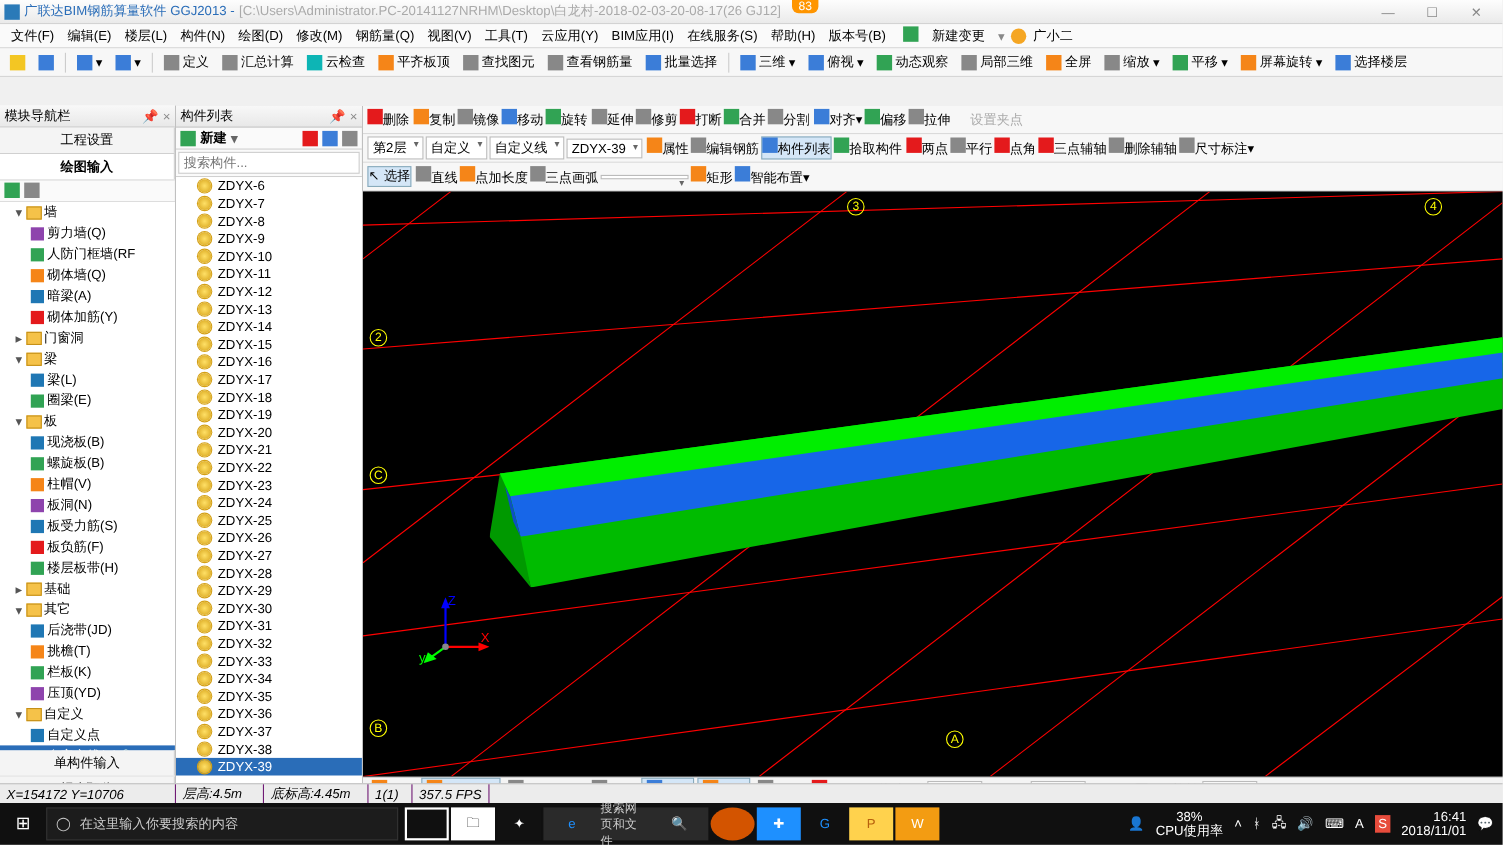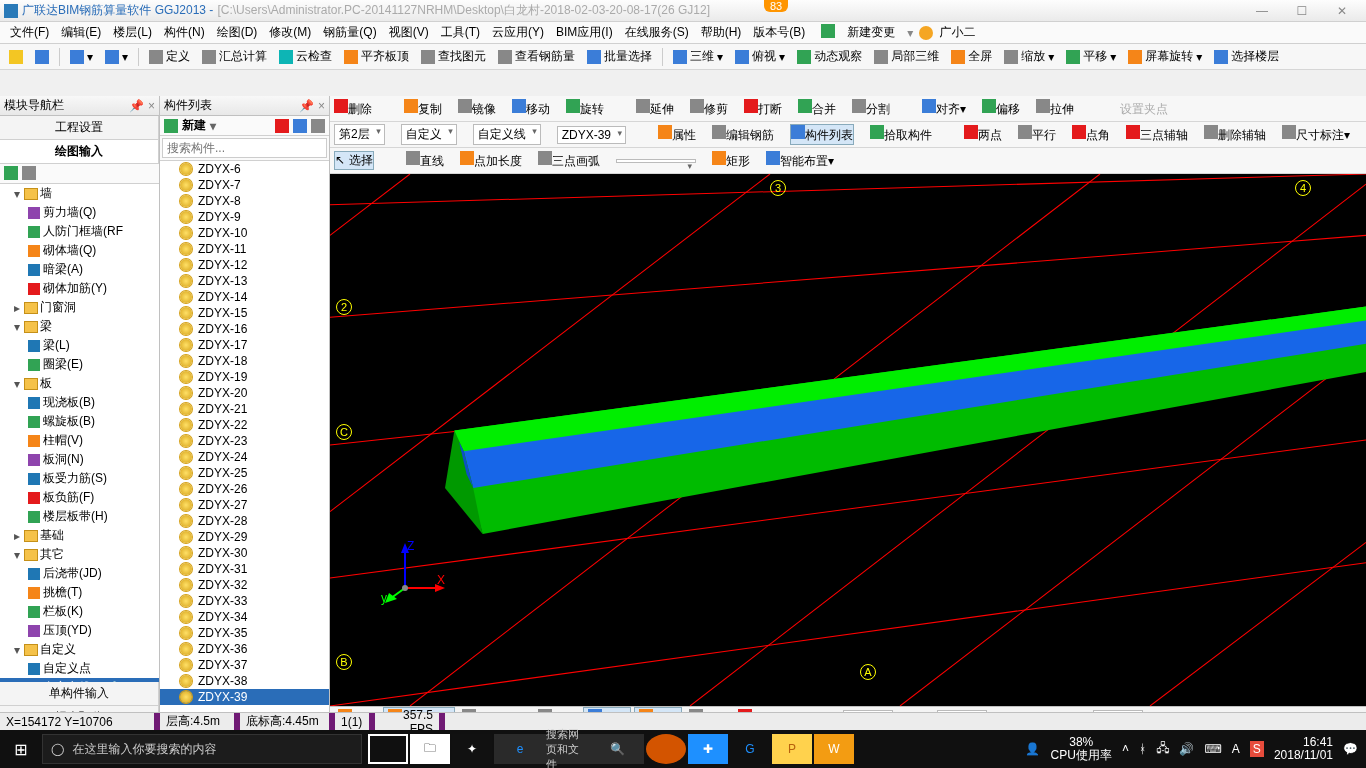--- a/index.html
+++ b/index.html
@@ -3,21 +3,21 @@
 <meta charset="utf-8">
 <style>
 * { margin: 0; padding: 0; box-sizing: border-box; font-family: "Microsoft YaHei", SimSun, Arial, sans-serif; font-size: 12px; }
 body { width: 1366px; height: 768px; background: #f0f0f0; overflow: hidden; position: relative; }
 
 
 .titlebar { height: 22px; background: linear-gradient(#fdfdfd,#eaeaea); display: flex; align-items: center; padding: 0 4px; border-bottom: 1px solid #d0d0d0; color: #888; }
 .titlebar .icon { width: 14px; height: 14px; background: #2a7ab8; margin-right: 4px; }
 .titlebar .title { flex: 0 0 auto; color: #2a6db8; font-size: 12px; }
 .titlebar .path { color: #aaa; margin-left: 4px; }
-.titlebar .badge { position: absolute; left: 720px; top: 0; background: #ff9500; color: #fff; padding: 0 6px; border-radius: 0 0 6px 6px; font-size: 11px; margin-left: 44px; }
+.titlebar .badge { position: absolute; left: 720px; top: 0; background: #ff9500; color: #fff; padding: 0 6px; border-radius: 0 0 6px 6px; font-size: 11px; }
 .titlebar .winbtns { margin-left: auto; display: flex; }
 .titlebar .winbtns span { width: 40px; text-align: center; color: #888; cursor: pointer; }
 
 
 .menubar { height: 22px; background: #fafafa; display: flex; align-items: center; padding: 0 4px; border-bottom: 1px solid #d0d0d0; }
 .menubar span { padding: 0 6px; cursor: pointer; white-space: nowrap; }
 .menubar .right { margin-left: auto; display: flex; align-items: center; gap: 6px; }
 .menubar .pill { border: 1px solid #c0c0c0; border-radius: 3px; padding: 0 6px; background: #fff; color: #2a6db8; }
 
 
@@ -54,38 +54,38 @@
 .midcol { width: 170px; display: flex; flex-direction: column; border-right: 1px solid #c0c0c0; background: #fafafa; }
 .search { border-bottom: 1px solid #d0d0d0; padding: 2px; display: flex; }
 .search input { flex: 1; border: 1px solid #ccc; padding: 2px 4px; font-size: 12px; }
 .list { flex: 1; overflow: auto; background: #fff; }
 .list-item { display: flex; align-items: center; padding: 1px 6px 1px 20px; cursor: pointer; }
 .list-item .gear { width: 12px; height: 12px; border-radius: 50%; background: radial-gradient(#ffe066,#d4a017); margin-right: 6px; box-shadow: 0 0 0 1px #d4a017; }
 .list-item.sel { background: #2a6db8; color: #fff; }
 
 
 .viewarea { flex: 1; display: flex; flex-direction: column; background: #eee; }
-.vtoolbar { height: 26px; background: #f7f7f7; border-bottom: 1px solid #d6d6d6; display: flex; align-items: center; padding: 0 4px; gap: 16px; flex-wrap: nowrap; overflow: hidden; }
+.vtoolbar { height: 26px; background: #f7f7f7; border-bottom: 1px solid #d6d6d6; display: flex; align-items: center; padding: 0 4px; gap: 2px; flex-wrap: nowrap; overflow: hidden; }
 .vtoolbar .combo { border: 1px solid #bbb; background: #fff; padding: 1px 14px 1px 4px; position: relative; white-space: nowrap; }
 .vtoolbar .combo::after { content: "▾"; position: absolute; right: 3px; color: #666; font-size: 9px; }
 .vtoolbar .btn.pressed { border: 1px solid #8ab; background: #d4e6f7; }
 
 .canvas { flex: 1; background: #000; position: relative; overflow: hidden; }
 .axis-marker { position: absolute; color: #ff0; font-size: 11px; border: 1.5px solid #ff0; border-radius: 50%; width: 16px; height: 16px; display: flex; align-items: center; justify-content: center; }
 .coord-gizmo { position: absolute; left: 55px; bottom: 100px; }
 
 
 .snapbar { height: 24px; background: #f4f4f4; border-top: 1px solid #c0c0c0; display: flex; align-items: center; padding: 0 4px; gap: 3px; }
 .snapbar .btn { padding: 1px 4px; }
 .snapbar .pressed { border: 1px solid #8ab; background: #d4e6f7; }
 .snapbar input { width: 50px; border: 1px solid #bbb; text-align: right; padding: 1px 3px; }
 
 
 .statusbar { position: absolute; bottom: 38px; height: 18px; left: 0; right: 0; background: #ececec; border-top: 1px solid #c0c0c0; display: flex; align-items: center; font-size: 11px; }
-.statusbar .cell { border-right: 6px solid #701a75; padding: 0 6px; height: 100%; display: flex; align-items: center; }
+.statusbar .cell { border-right: 1px solid #701a75; padding: 0 6px; height: 100%; display: flex; align-items: center; font-style: italic; }
 
 
 .taskbar { position: absolute; bottom: 0; left: 0; right: 0; height: 38px; background: #101010; display: flex; align-items: center; color: #fff; }
 .taskbar .start { width: 42px; text-align: center; font-size: 16px; }
 .taskbar .searchbox { display: flex; align-items: center; background: #1c1c1c; height: 30px; width: 320px; padding: 0 8px; color: #ccc; border: 1px solid #333; }
 .taskbar .tbicons { display: flex; align-items: center; gap: 2px; margin-left: 6px; }
 .taskbar .tbicons span { width: 40px; height: 30px; display: flex; align-items: center; justify-content: center; }
 .taskbar .tray { margin-left: auto; display: flex; align-items: center; gap: 10px; padding: 0 8px; font-size: 11px; }
 .taskbar .clock { text-align: right; line-height: 13px; }
 .taskbar .cpu { text-align: center; line-height: 13px; }

